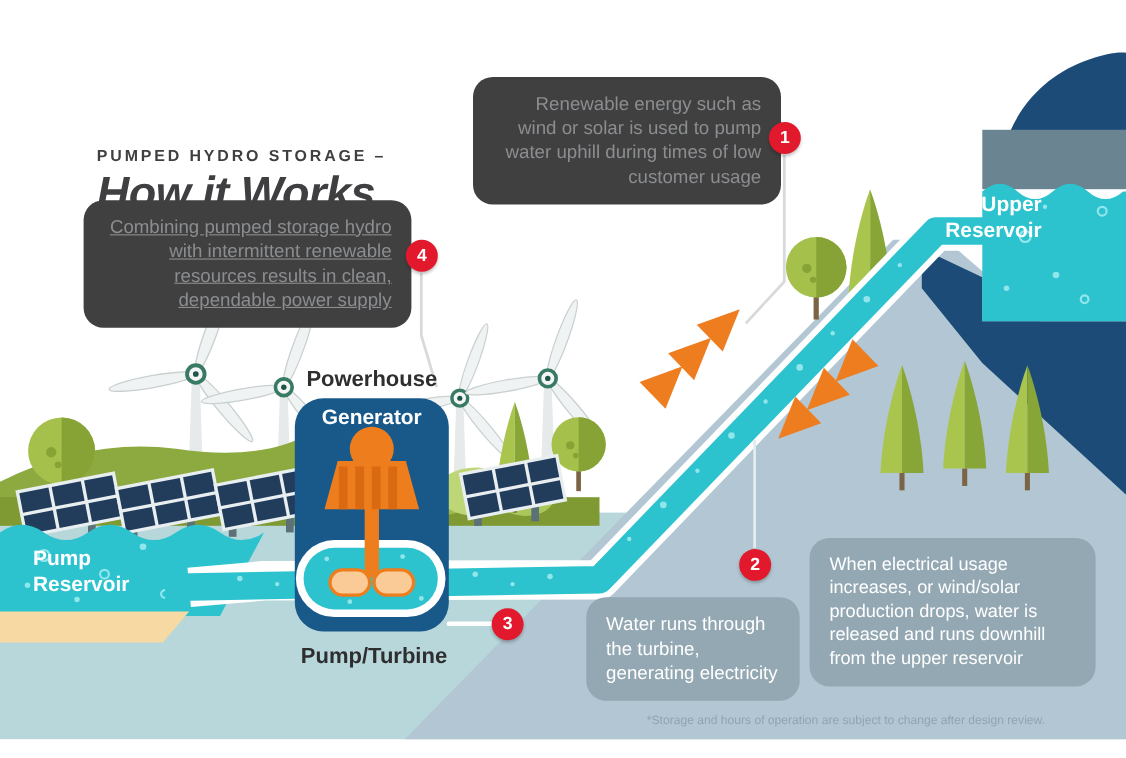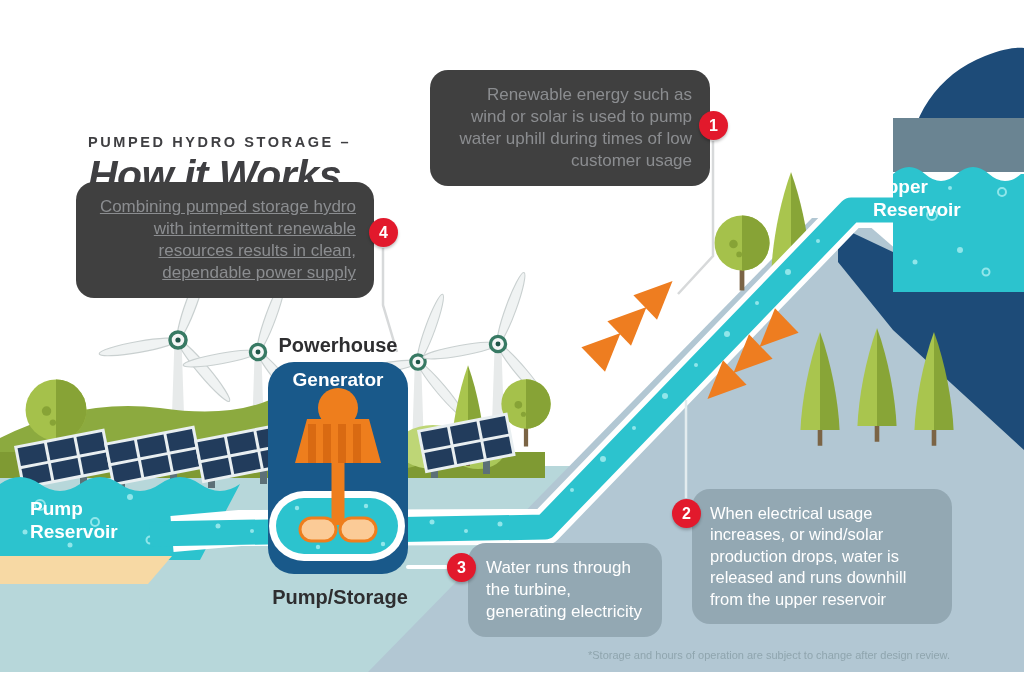--- a/index.html
+++ b/index.html
@@ -4,21 +4,21 @@
 <style>
   html,body{margin:0;padding:0;background:#fff;}
   .stage{position:relative;width:1024px;height:689px;overflow:hidden;background:#fff;
          font-family:"Liberation Sans",sans-serif;}
   .stage svg{position:absolute;left:0;top:0;}
   .title-block{position:absolute;left:88px;top:90px;color:#3f3f42;margin-top:44px;}
   .title-kicker{font-size:14.5px;font-weight:bold;letter-spacing:2.6px;}
   .title-heading{font-size:41px;font-weight:bold;letter-spacing:-0.5px;margin-top:2px;font-style:italic;}
   .co-box{position:absolute;border-radius:18px;padding:14px 18px;font-size:17px;line-height:1.3;}
   .co-gray{background:#404040;color:#8b8d90;text-align:right;}
-  .co-blue{background:#93a8b3;color:#ffffff;text-align:left;}
+  .co-blue{background:#93a8b3;color:#ffffff;text-align:left;margin-left:44px;}
   .badge{position:absolute;width:29px;height:29px;border-radius:50%;background:#e2192c;color:#fff;
          font-weight:bold;font-size:16px;display:flex;align-items:center;justify-content:center;
          box-shadow:0 2px 3px rgba(0,0,0,.25);z-index:6;}
   .lbl{position:absolute;font-weight:bold;z-index:5;}
   .lbl-white{color:#ffffff;font-size:19px;line-height:1.2;}
   .lbl-dark{color:#2e2e30;font-size:20px;text-align:center;}
   .footnote{position:absolute;left:540px;top:649px;width:410px;text-align:right;
             font-size:11px;color:#8fa5ae;z-index:5;}
 </style>
 </head>
@@ -216,28 +216,28 @@
     <span>4</span>
   </div>
 
   <div class="co-box co-blue" style="left:692px;top:489px;width:224px;font-size:16.5px;">
     <span>When electrical usage increases, or wind/solar production drops, water is released and runs downhill from the upper reservoir</span>
   </div>
   <div class="badge" style="left:672px;top:499px;">
     <span>2</span>
   </div>
 
-  <div class="co-box co-blue" style="left:468px;top:543px;width:158px;">
+  <div class="co-box co-blue" style="left:489px;top:543px;width:158px;">
     <span>Water runs through the turbine, generating electricity</span>
   </div>
   <div class="badge" style="left:447px;top:553px;">
     <span>3</span>
   </div>
 
-  <div class="lbl lbl-white" style="left:873px;top:176px;width:95px;">Upper Reservoir</div>
+  <div class="lbl lbl-white" style="left:852px;top:176px;width:95px;text-align:right;">Upper Reservoir</div>
   <div class="lbl lbl-white" style="left:30px;top:498px;width:105px;">Pump Reservoir</div>
   <div class="lbl lbl-dark" style="left:268px;top:334px;width:140px;">Powerhouse</div>
   <div class="lbl lbl-white" style="left:272px;top:369px;width:132px;text-align:center;">Generator</div>
-  <div class="lbl lbl-dark" style="left:266px;top:586px;width:148px;">Pump/Storage</div>
+  <div class="lbl lbl-dark" style="left:266px;top:586px;width:148px;">Pump/Turbine</div>
 
   <div class="footnote">*Storage and hours of operation are subject to change after design review.</div>
 
 </div>
 
 </body></html>

